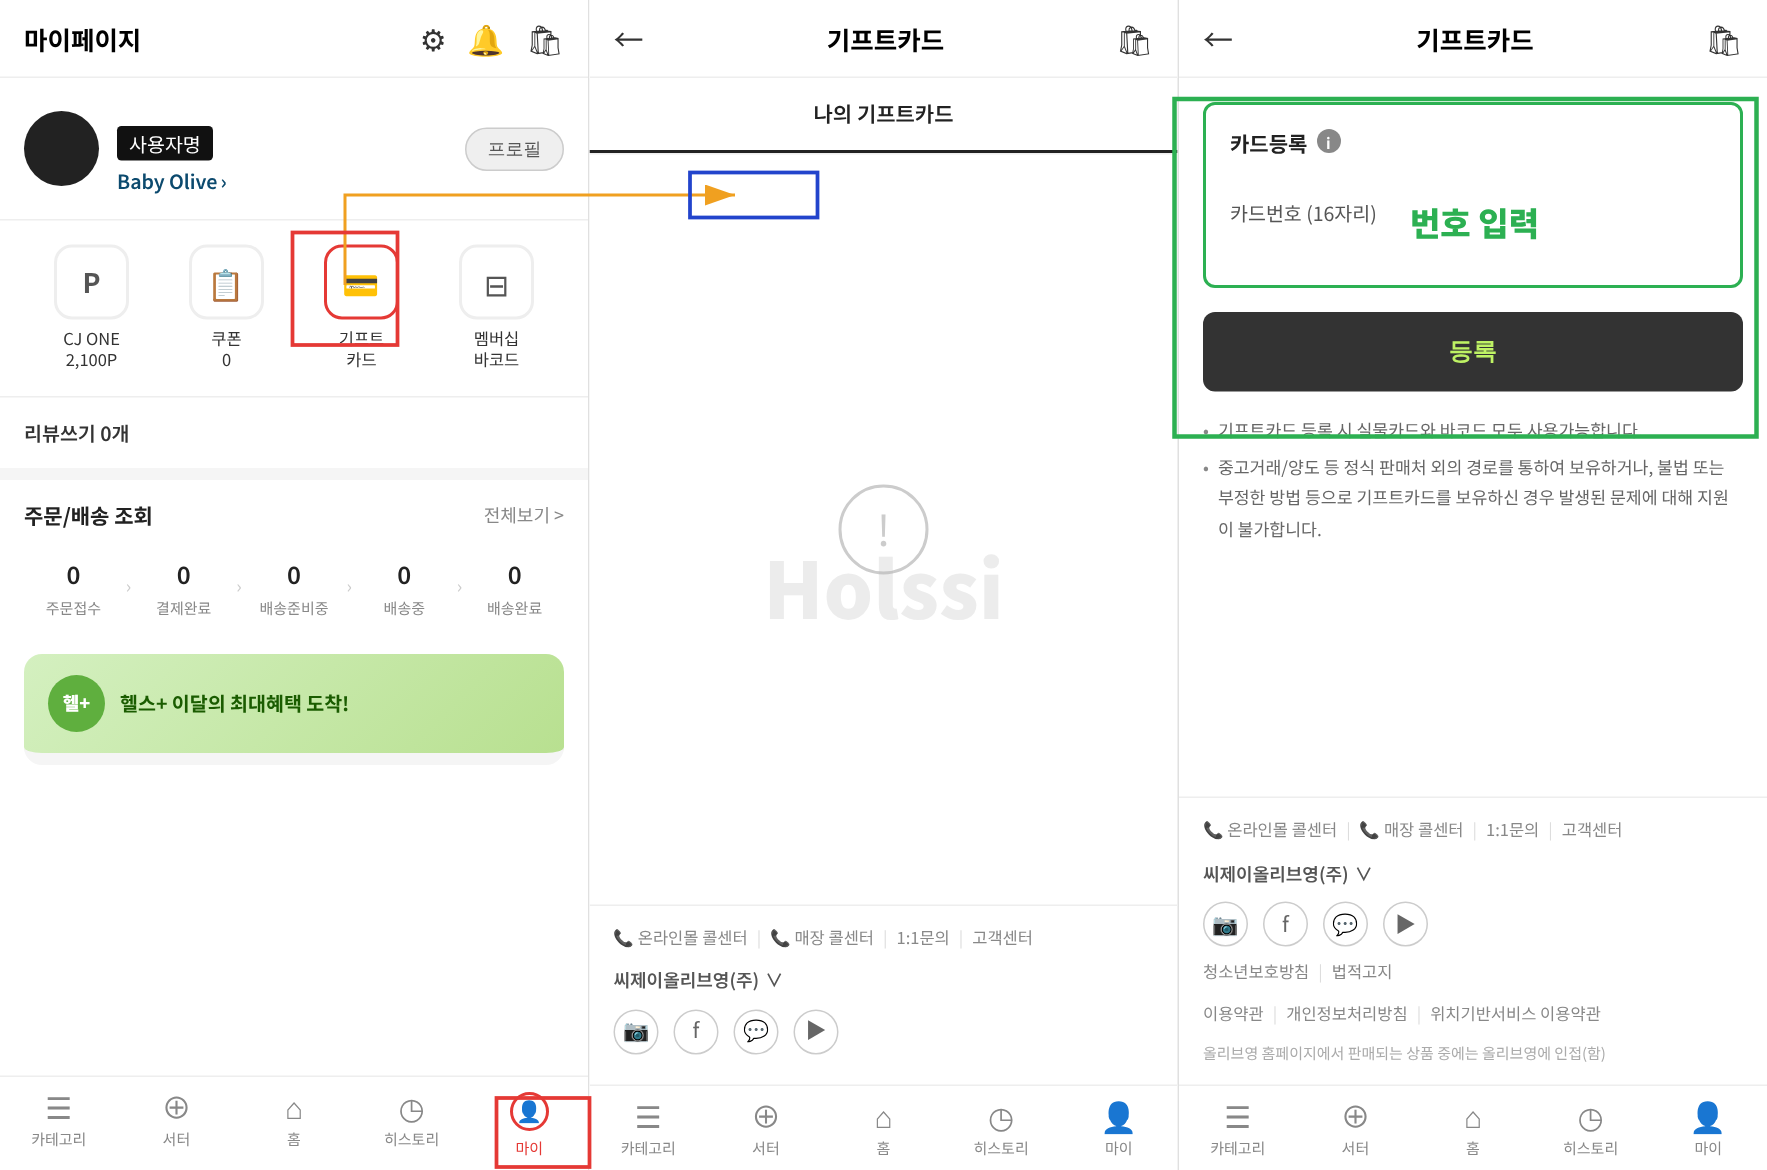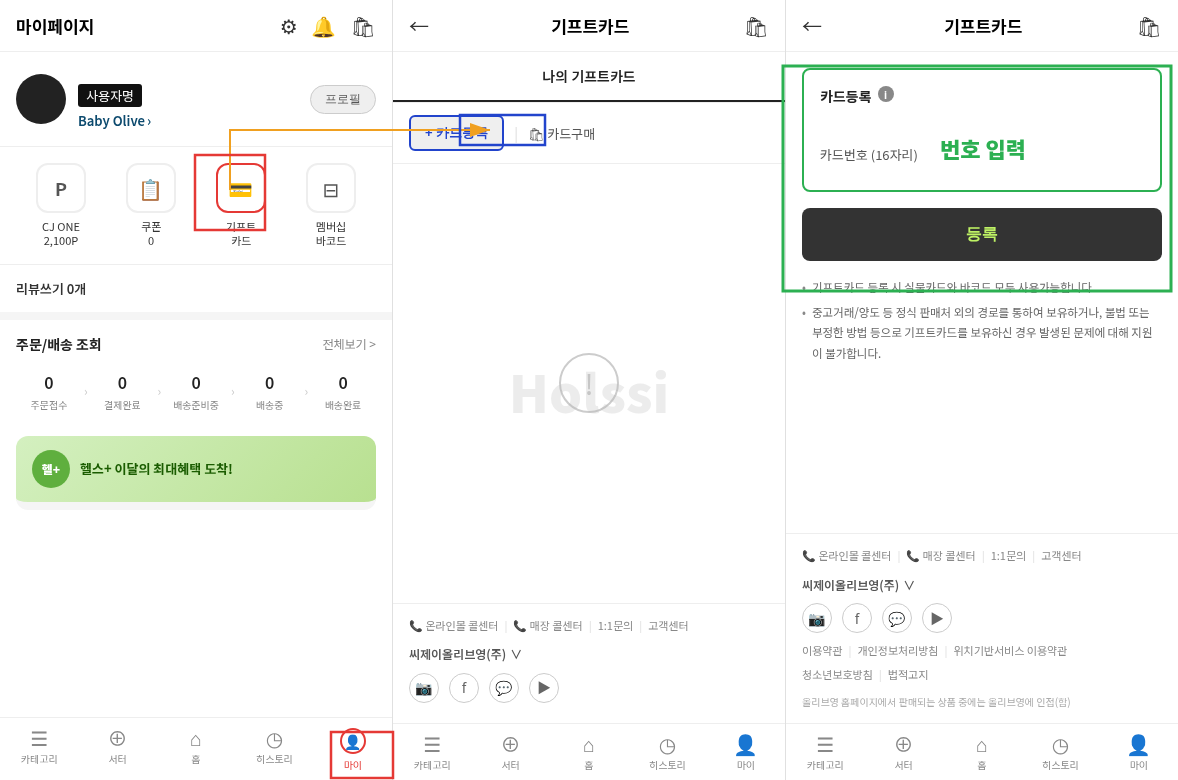--- a/index.html
+++ b/index.html
@@ -447,21 +447,21 @@
       color: #fff;
       font-size: 10px;
       display: flex;
       align-items: center;
       justify-content: center;
       font-weight: 700;
       cursor: pointer;
     }
     .card-input-row {
       display: flex;
-      align-items: flex-end;
+      align-items: flex-start;
       padding: 10px 0;
       border-bottom: 1px solid #eee;
       gap: 10px;
     }
     .card-input-row:last-child {
       border-bottom: none;
     }
     .card-input-label {
       font-size: 13px;
       color: #555;
@@ -658,25 +658,20 @@
     <div class="top-nav">
       <span class="icon-btn" style="margin-right:8px;">←</span>
       <span class="title-center">기프트카드</span>
       <span class="icon-btn">🛍</span>
     </div>
 
     <div class="gift-tabs">
       <div class="gift-tab active">나의 기프트카드</div>
     </div>
 
-    <div class="gift-actions">
-      <button class="gift-register-btn">+ 카드등록</button>
-      <span class="gift-divider">|</span>
-      <span class="gift-buy-btn">🛍 카드구매</span>
-    </div>
 
     <div class="empty-state">
       <div class="empty-icon">!</div>
     </div>
 
     <div class="watermark">Holssi</div>
 
     <div class="panel-footer">
       <div class="footer-links">
         <span class="footer-link">📞 온라인몰 콜센터</span>
@@ -769,32 +764,32 @@
       <div class="footer-company">
         <span>씨제이올리브영(주)</span>
         <span>∨</span>
       </div>
       <div class="social-icons">
         <div class="social-circle">📷</div>
         <div class="social-circle">f</div>
         <div class="social-circle">💬</div>
         <div class="social-circle">▶</div>
       </div>
+      <div class="footer-links">
+        <span class="footer-link">청소년보호방침</span>
+        <span class="footer-sep">|</span>
+        <span class="footer-link">법적고지</span>
+      </div>
       <div class="footer-links" style="margin-bottom:4px;">
         <span class="footer-link">이용약관</span>
         <span class="footer-sep">|</span>
         <span class="footer-link">개인정보처리방침</span>
         <span class="footer-sep">|</span>
         <span class="footer-link">위치기반서비스 이용약관</span>
       </div>
-      <div class="footer-links">
-        <span class="footer-link">청소년보호방침</span>
-        <span class="footer-sep">|</span>
-        <span class="footer-link">법적고지</span>
-      </div>
       <div style="font-size:10px; color:#aaa; margin-top:6px;">올리브영 홈페이지에서 판매되는 상품 중에는 올리브영에 인접(함)</div>
     </div>
 
     <div class="bottom-nav">
       <div class="nav-item">
         <span class="nav-icon">☰</span>
         <span class="nav-label">카테고리</span>
       </div>
       <div class="nav-item">
         <span class="nav-icon">⊕</span>

